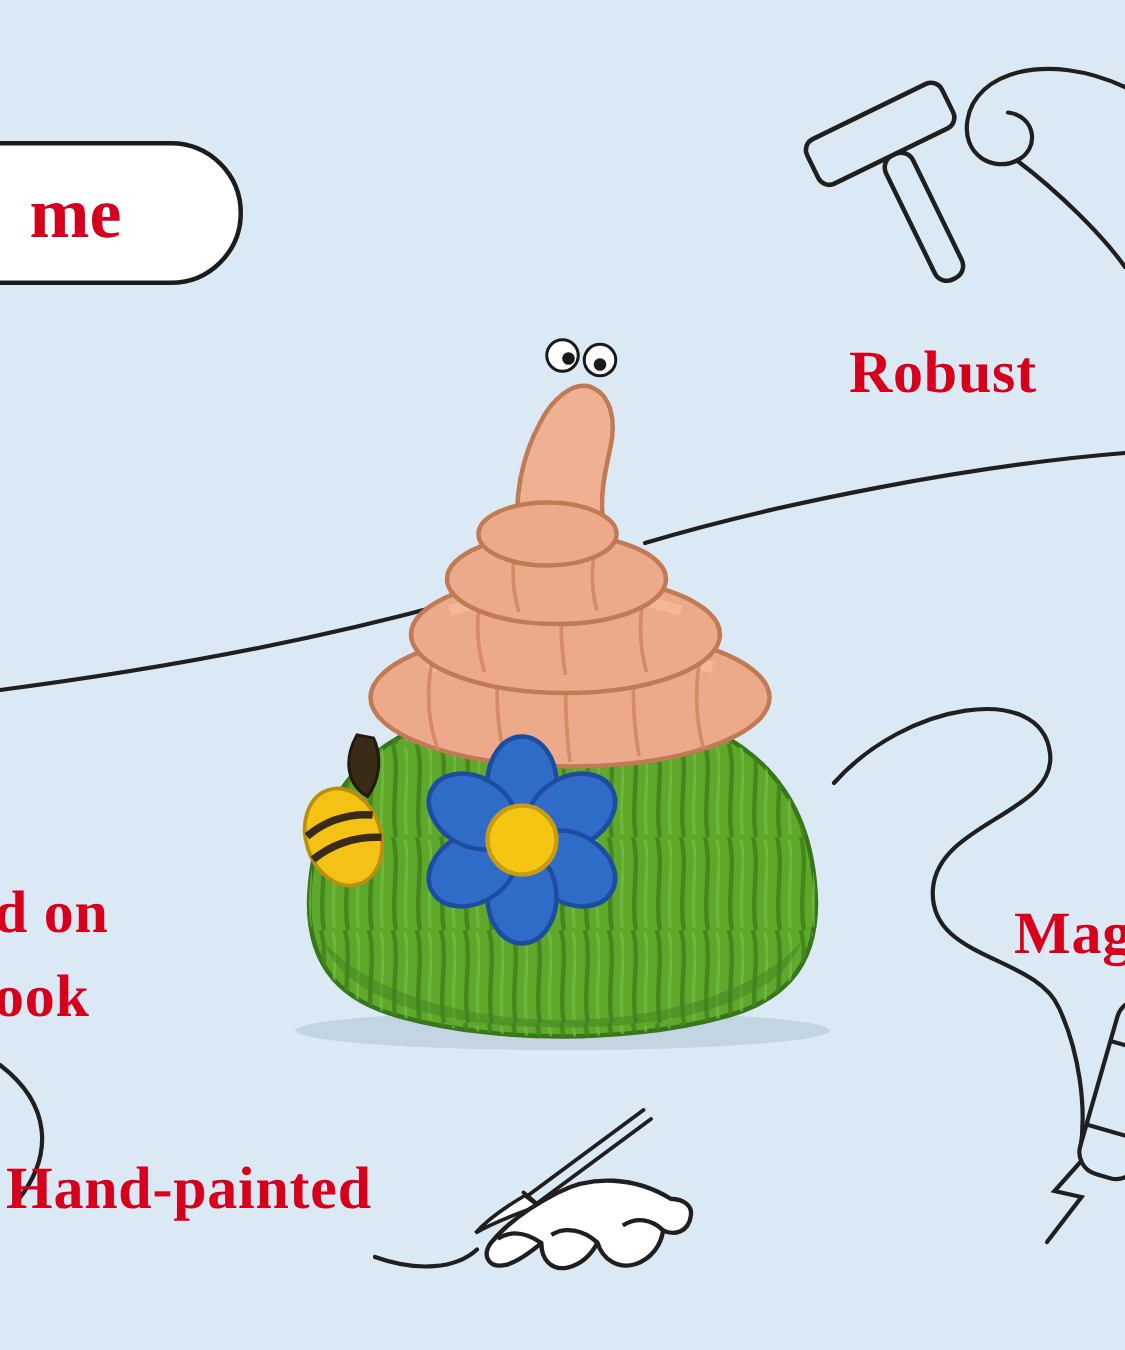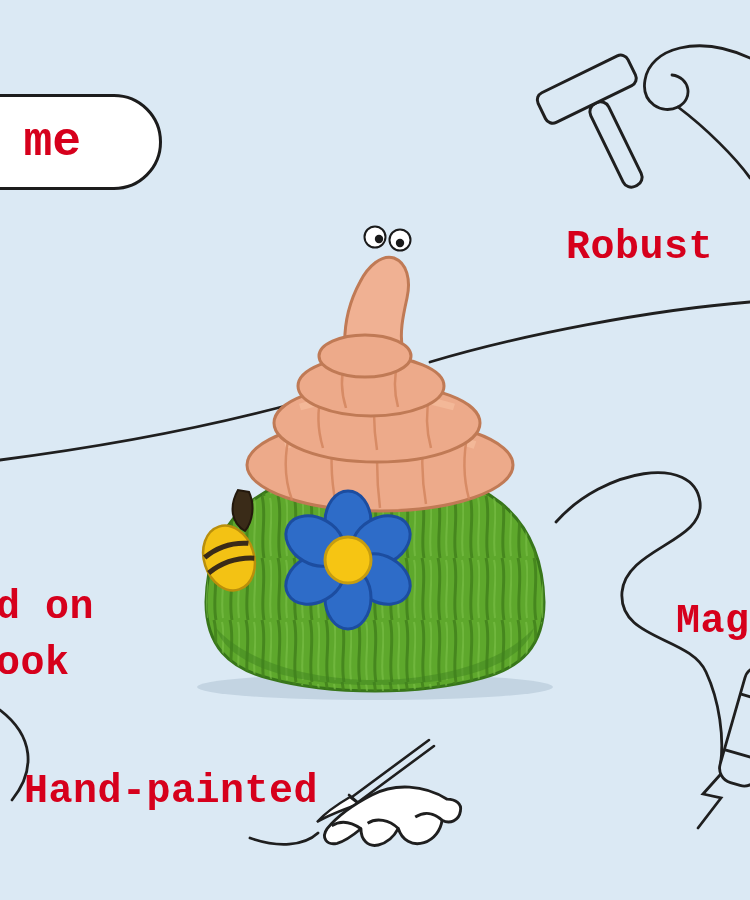--- a/index.html
+++ b/index.html
@@ -1,19 +1,19 @@
 <!DOCTYPE html>
 <html><head>
 <meta charset="utf-8">
 <style>
   html,body{margin:0;padding:0;background:#9fb4c4;}
   .stage{
     position:relative;width:750px;height:900px;overflow:hidden;
     background:#dbe9f4;
-    font-family:Liberation Mono, monospace;
+    font-family:Liberation Serif, serif;
   }
   .stage svg{position:absolute;left:0;top:0;}
   .label{
     position:absolute;color:#d6001c;font-weight:800;font-size:40px;
     white-space:nowrap;letter-spacing:.5px;line-height:1.1;text-align:center;
   }
   .bubble{
     position:absolute;left:-74px;top:94px;width:236px;height:96px;
     background:#ffffff;border:3.5px solid #1c1c1c;border-radius:48px;
     box-sizing:border-box;display:flex;align-items:center;justify-content:flex-end;
@@ -142,15 +142,15 @@
   </svg>
 
   <div class="bubble">
     <span class="bubble-text">me</span>
   </div>
 
   <div class="label" style="left:566px;top:226px;">Robust</div>
   <div class="label" style="left:-4px;top:586px;">d on</div>
   <div class="label" style="left:-4px;top:642px;">ook</div>
   <div class="label" style="left:676px;top:600px;">Mag</div>
-  <div class="label" style="left:24px;top:770px;">Hand-painted</div>
+  <div class="label" style="left:4px;top:770px;">Hand-painted</div>
 
 </div>
 
 </body></html>

